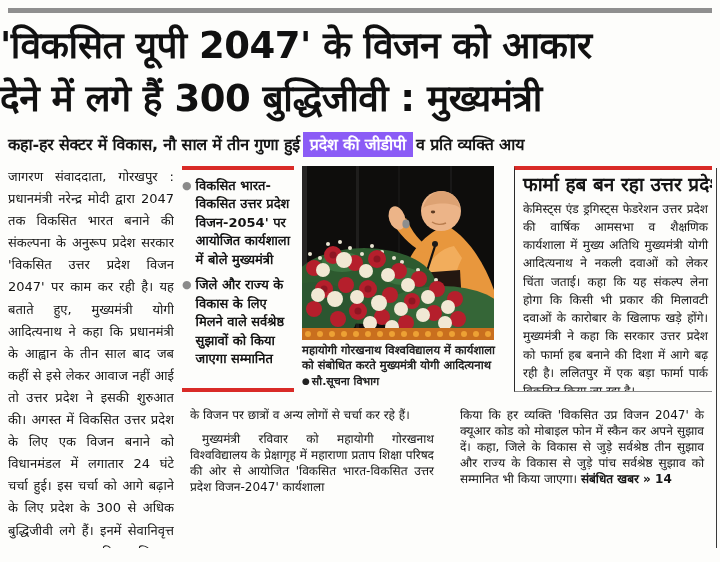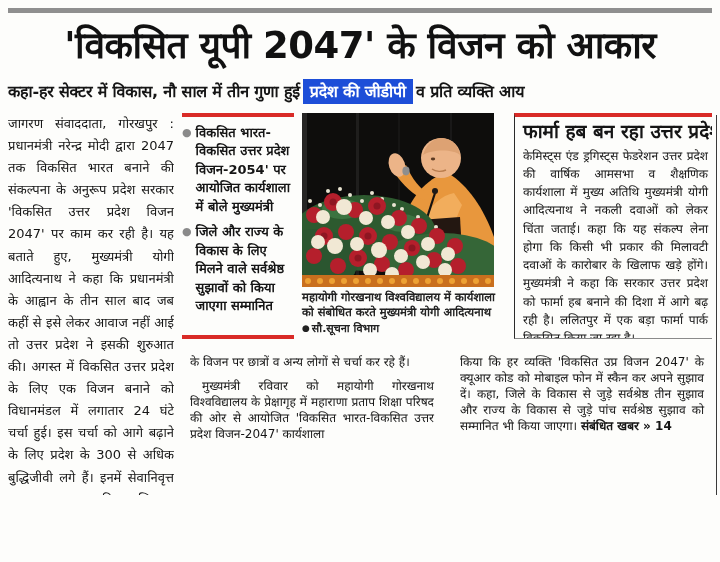--- a/index.html
+++ b/index.html
@@ -2,29 +2,29 @@
 <html><head>
 <meta charset="utf-8">
 <style>
   html,body{margin:0;padding:0;}
   body{
     width:720px;height:562px;overflow:hidden;background:#fdfdfb;
     font-family:"DejaVu Sans", sans-serif;color:#151515;position:relative;
   }
   .topbar{margin:8px 8px 0 8px;height:5px;background:#8f8f8f;}
   .headline{
-    padding:6px 8px 0 8px;font-weight:700;color:#111;
-    font-size:37px;line-height:53px;letter-spacing:-0.5px;white-space:nowrap;text-align:center;
+    padding:6px 8px 0 0;font-weight:700;color:#111;
+    font-size:37px;line-height:53px;letter-spacing:-0.5px;white-space:nowrap;
   }
   .subheadline{
     padding:5px 8px 0 8px;font-weight:700;font-size:16px;line-height:30px;
     white-space:nowrap;letter-spacing:-0.2px;
   }
   .subheadline .hl{
-    background:#1d4ed8;color:#ffffff;padding:3px 7px;margin:0 3px;
+    background:#8b5cf6;color:#ffffff;padding:3px 7px;margin:0 3px;
   }
   .main{
     display:flex;gap:8px;padding:0 8px;margin-top:6px;height:382px;
     position:relative;overflow:hidden;
   }
   .right-rule{position:absolute;right:3px;top:2px;bottom:0;width:1px;background:#3a3a3a;}
   .col1{
     width:166px;flex:none;font-size:13px;line-height:1.70;text-align:justify;
     overflow:hidden;
   }
@@ -54,20 +54,21 @@
   .bcol p.indent{text-indent:12px;}
   .related{font-weight:700;white-space:nowrap;}
 </style>
 </head>
 <body>
 
 <div class="topbar"></div>
 
 <div class="headline">
   <div>'विकसित यूपी 2047' के विजन को आकार</div>
+  <div>देने में लगे हैं 300 बुद्धिजीवी : मुख्यमंत्री</div>
 </div>
 
 <div class="subheadline"><span>कहा-हर सेक्टर में विकास, नौ साल में तीन गुणा हुई</span><span class="hl">प्रदेश की जीडीपी</span><span>व प्रति व्यक्ति आय</span></div>
 
 <div class="main">
   <div class="right-rule"></div>
 
   <div class="col1">
     <span class="dateline">जागरण संवाददाता, गोरखपुर :</span>
     <span>प्रधानमंत्री नरेन्द्र मोदी द्वारा 2047 तक विकसित भारत बनाने की संकल्पना के अनुरूप प्रदेश सरकार 'विकसित उत्तर प्रदेश विजन 2047' पर काम कर रही है। यह बताते हुए, मुख्यमंत्री योगी आदित्यनाथ ने कहा कि प्रधानमंत्री के आह्वान के तीन साल बाद जब कहीं से इसे लेकर आवाज नहीं आई तो उत्तर प्रदेश ने इसकी शुरुआत की। अगस्त में विकसित उत्तर प्रदेश के लिए एक विजन बनाने को विधानमंडल में लगातार 24 घंटे चर्चा हुई। इस चर्चा को आगे बढ़ाने के लिए प्रदेश के 300 से अधिक बुद्धिजीवी लगे हैं। इनमें सेवानिवृत्त आइएएस, कुलपति, शिक्षक, चिकित्सक और उद्यमी शामिल हैं। यह बुद्धिजीवी प्रदेश की विभिन्न अकादमिक संस्थाओं में जाकर विकसित उप्र</span>

